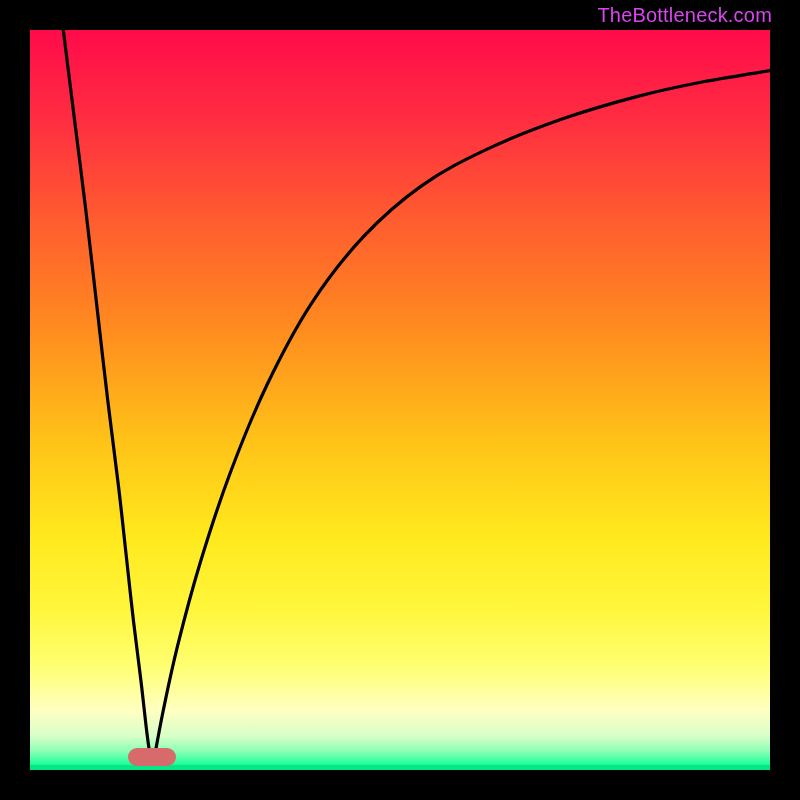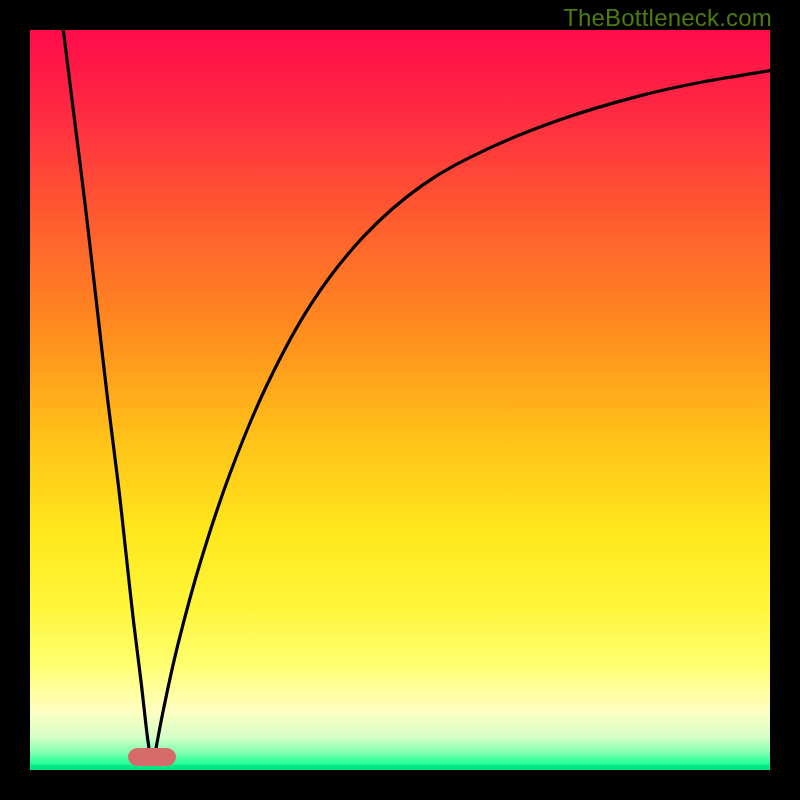--- a/index.html
+++ b/index.html
@@ -40,22 +40,22 @@
     pointer-events: none;
   }
   .marker {
     position: absolute;
     border-radius: 9px;
   }
   .watermark {
     position: absolute;
     top: 4px;
     right: 28px;
-    color: #4d7c0f;
-    font-size: 24px;
+    color: #d946ef;
+    font-size: 20px;
     font-weight: 500;
     letter-spacing: 0.2px;
     user-select: none;
   }
 </style>
 </head>
 <body>
 
 <div class="frame">
   <div class="plot">

